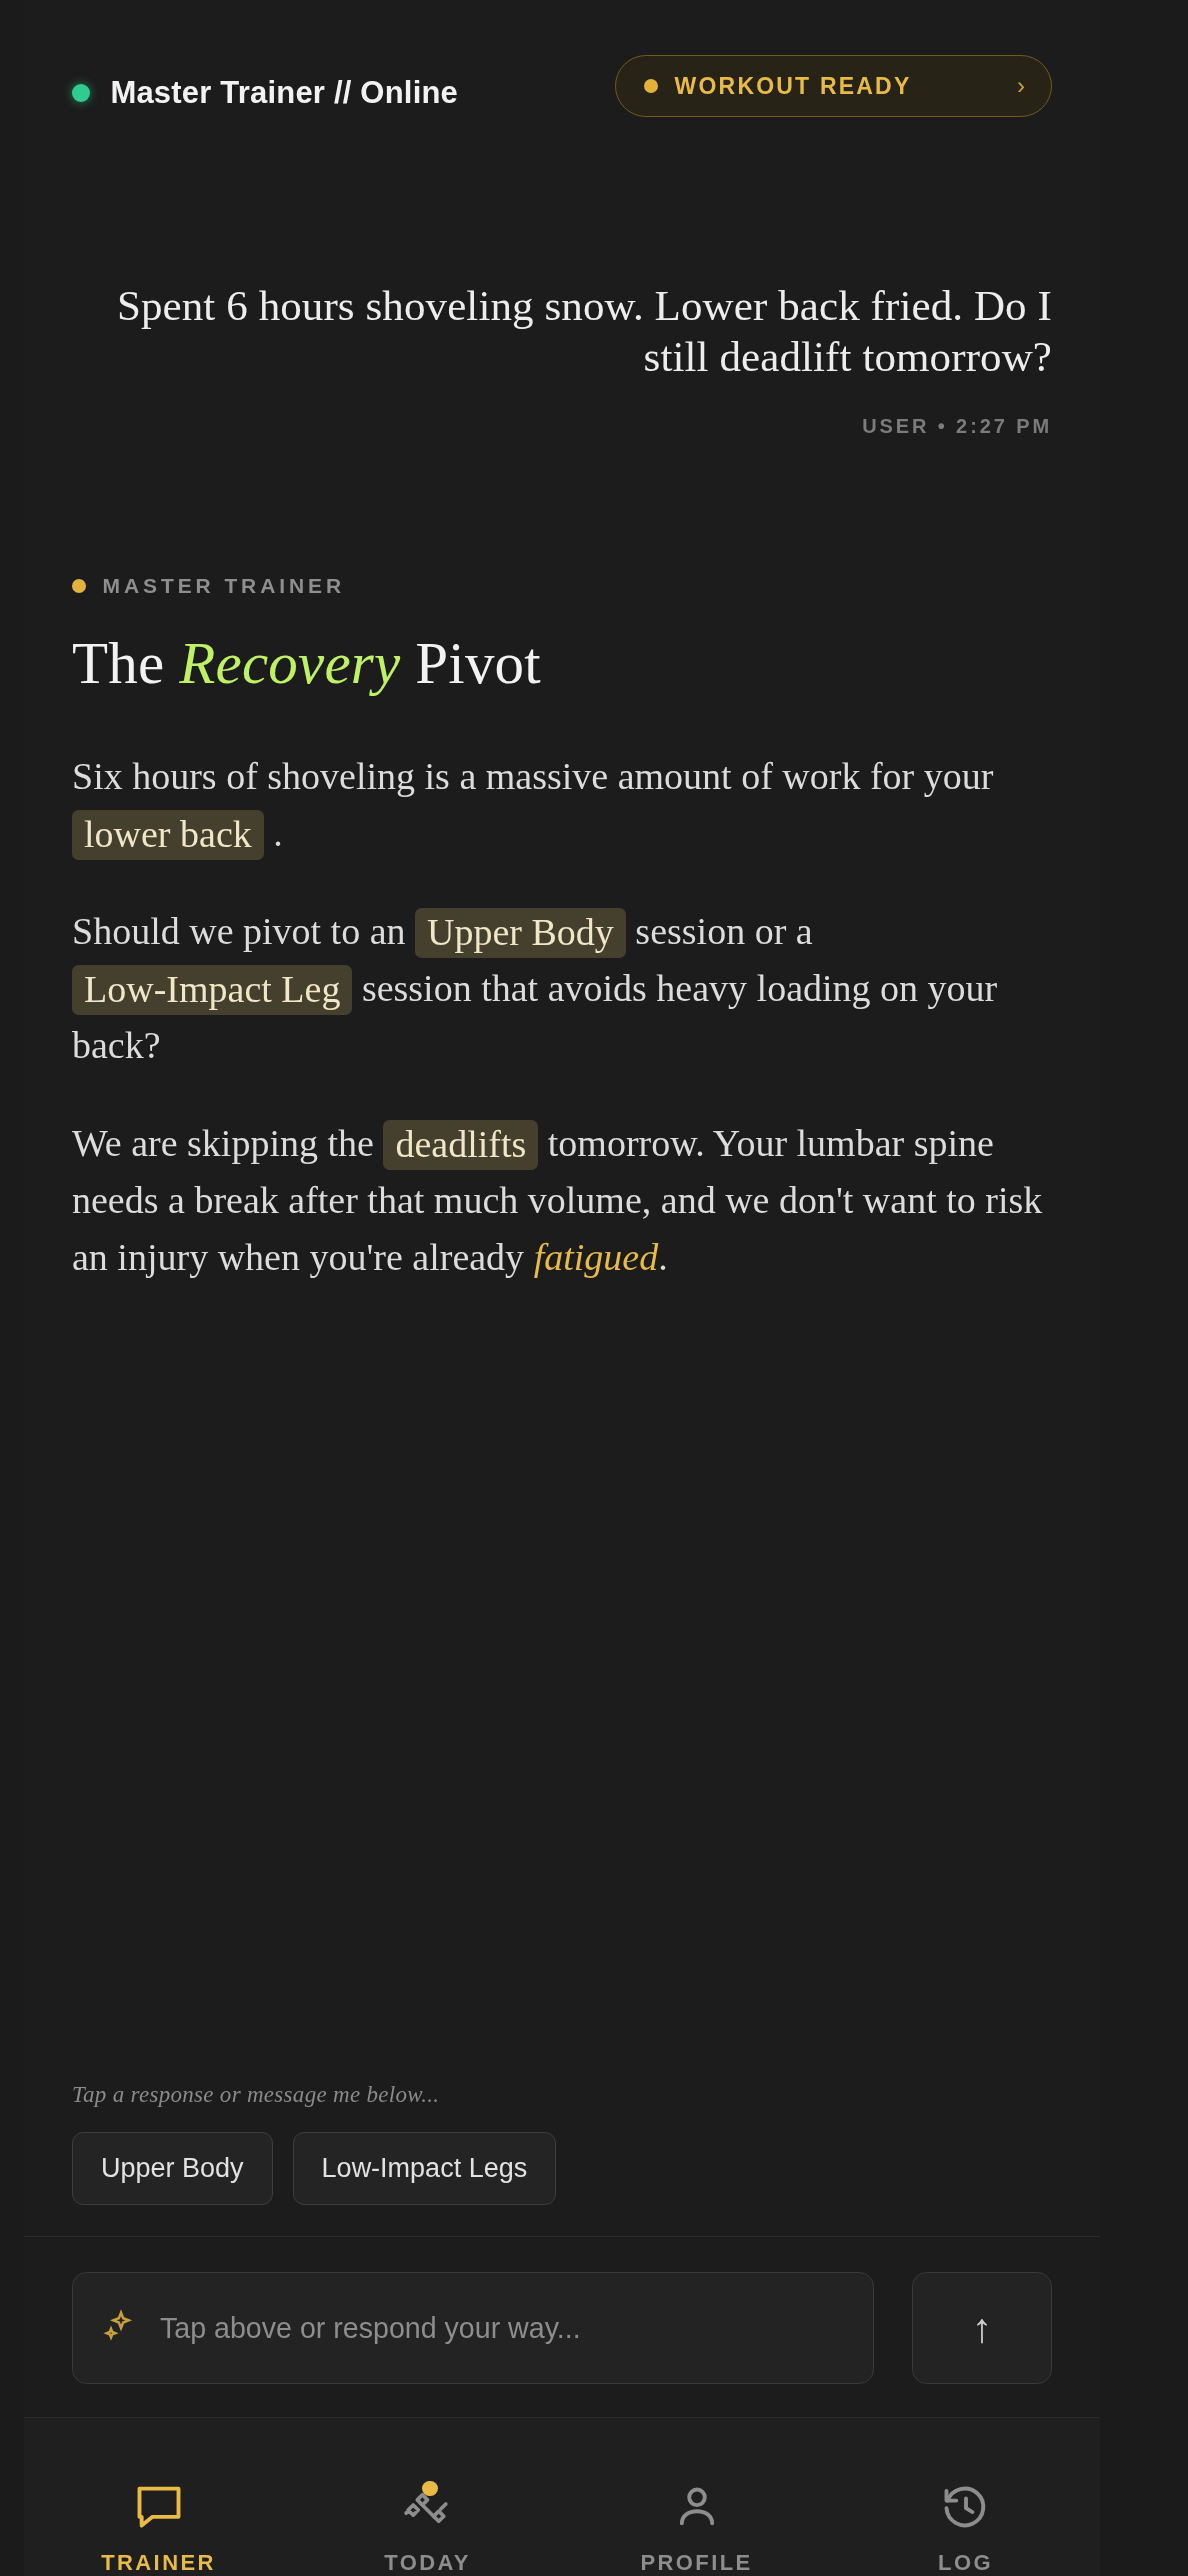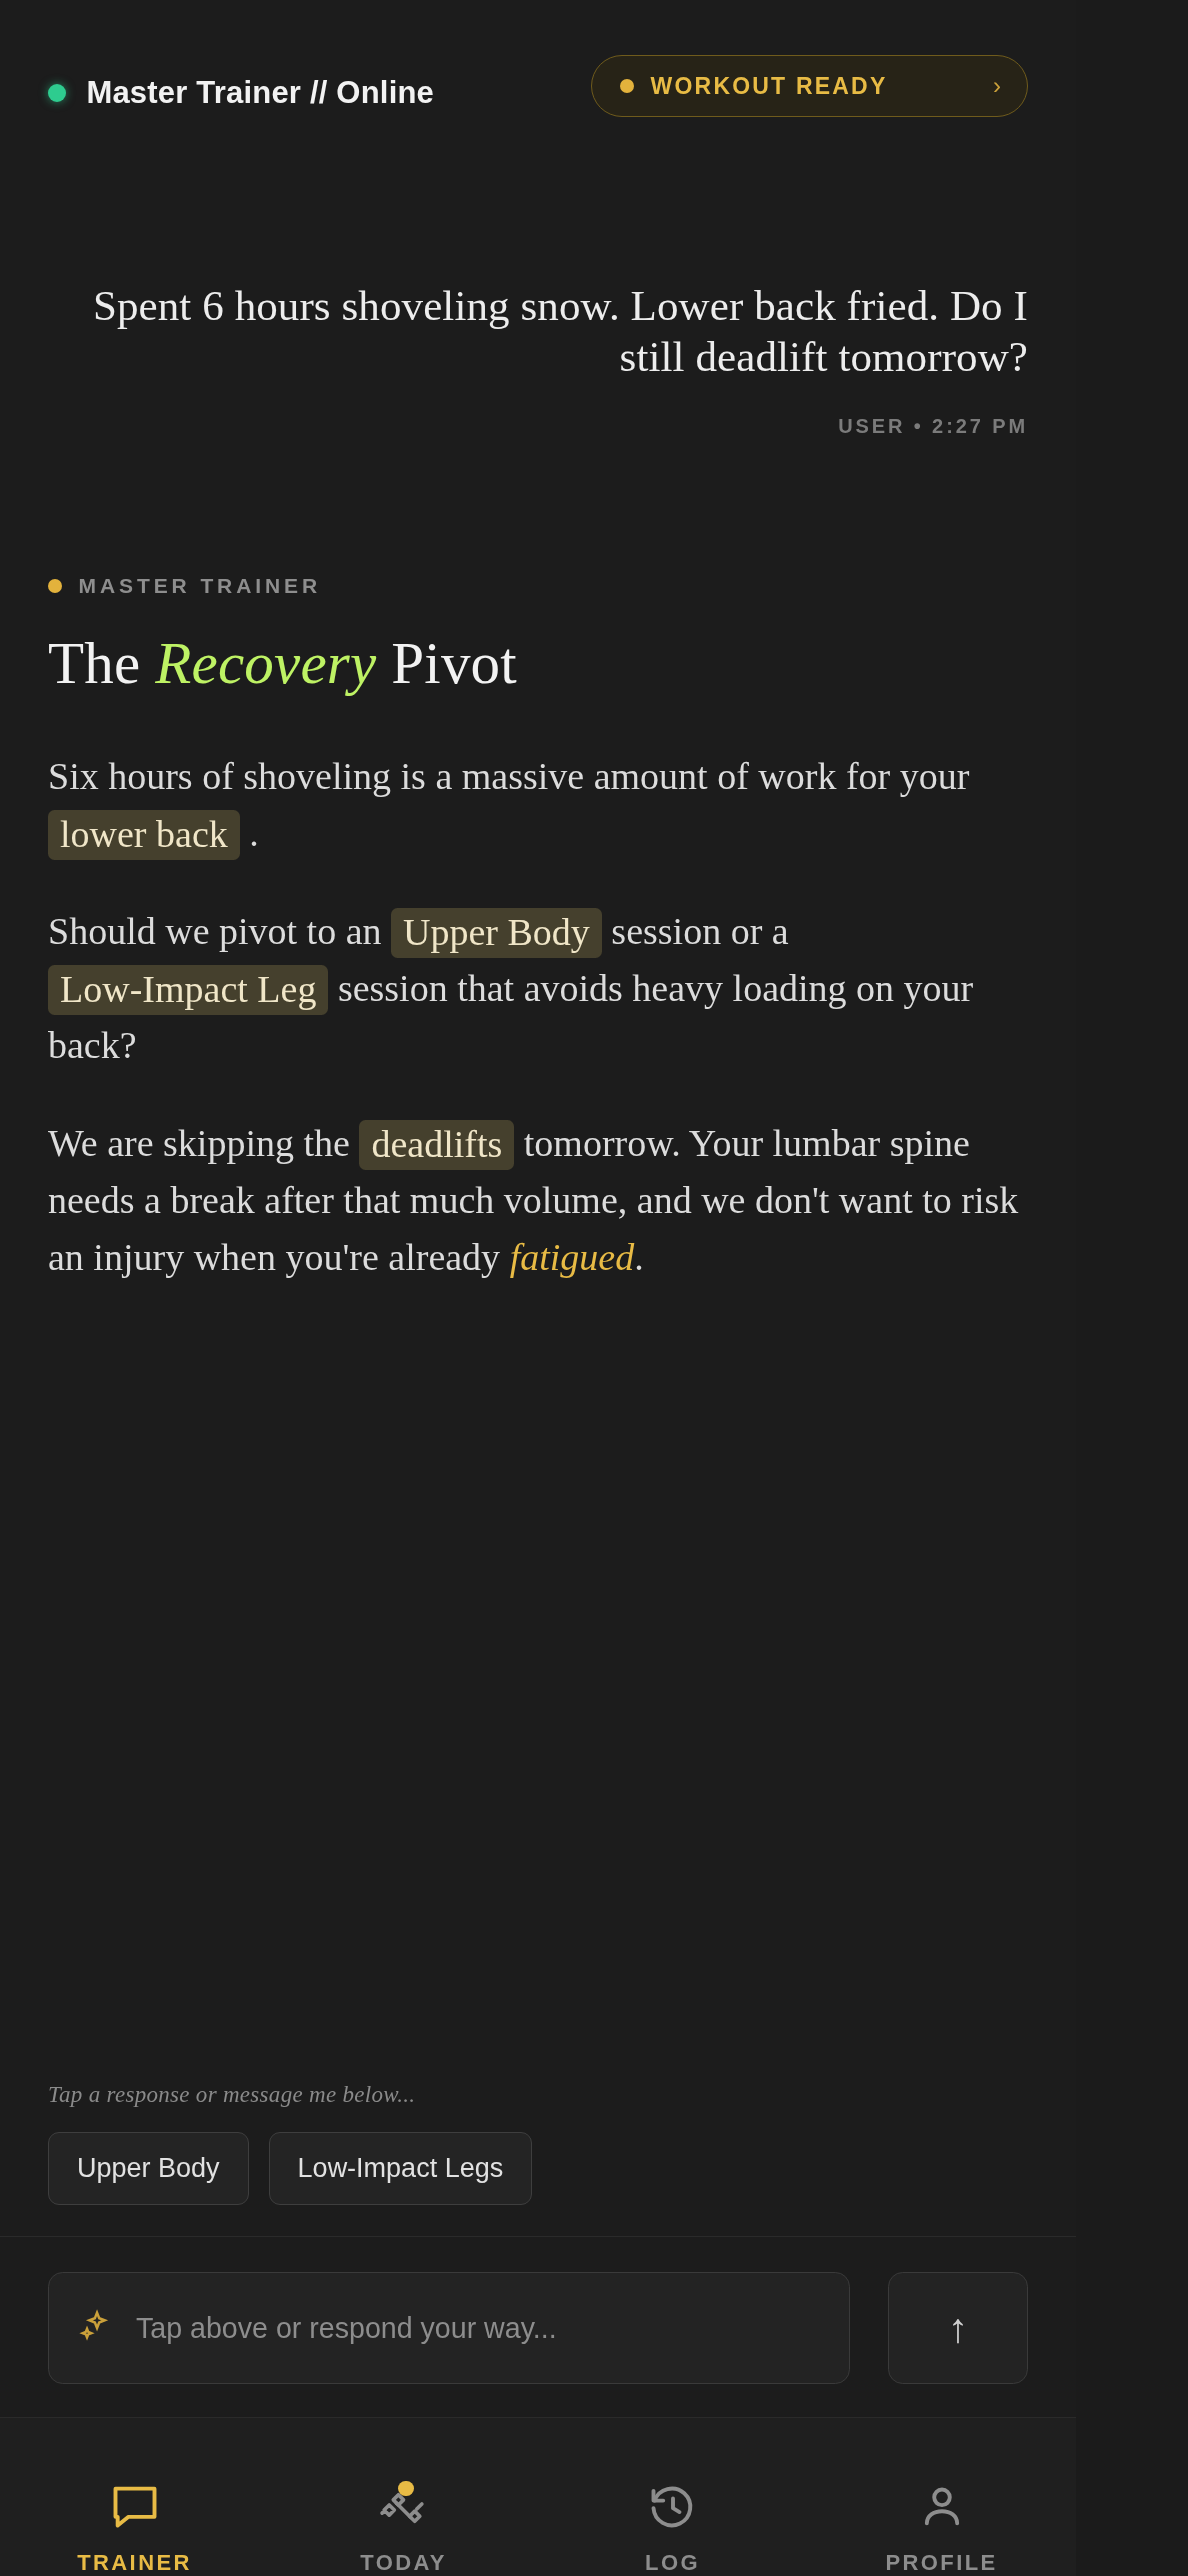--- a/index.html
+++ b/index.html
@@ -11,20 +11,21 @@
     -webkit-font-smoothing: antialiased;
   }
   .screen {
     position: relative;
     width: 1076px;
     height: 2576px;
     background: #1c1c1c;
     display: flex;
     flex-direction: column;
     overflow: hidden;
+    margin-left: 24px;
   }
 
   
   .header {
     flex: 0 0 auto;
     height: 184px;
     padding: 55px 48px 0 48px;
     display: flex;
     align-items: flex-start;
     justify-content: space-between;
@@ -347,34 +348,34 @@
           <path d="M16 16l2.5-2.5L21 16l-2.5 2.5z"></path>
           <path d="M19.5 12.5L22 10"></path>
         </svg>
       </span>
       <span class="badge-dot"></span>
       <span class="label">TODAY</span>
     </div>
 
     <div class="tab">
       <span>
+        <svg width="52" height="48" viewBox="0 0 24 22" fill="none" stroke="#8d8d8d" stroke-width="1.8" stroke-linecap="round">
+          <circle cx="12" cy="7" r="3.6"></circle>
+          <path d="M5 19c0-3.6 3.2-5.6 7-5.6s7 2 7 5.6"></path>
+        </svg>
+      </span>
+      <span class="label">PROFILE</span>
+    </div>
+
+    <div class="tab">
+      <span>
         <svg width="52" height="48" viewBox="0 0 24 22" fill="none" stroke="#8d8d8d" stroke-width="1.8" stroke-linecap="round" stroke-linejoin="round">
           <path d="M3.5 8.5A8.5 8.5 0 1 1 3 12"></path>
           <path d="M3 4v4.5h4.5"></path>
           <path d="M12 7.5V12l3 1.8"></path>
         </svg>
       </span>
       <span class="label">LOG</span>
     </div>
 
-    <div class="tab">
-      <span>
-        <svg width="52" height="48" viewBox="0 0 24 22" fill="none" stroke="#8d8d8d" stroke-width="1.8" stroke-linecap="round">
-          <circle cx="12" cy="7" r="3.6"></circle>
-          <path d="M5 19c0-3.6 3.2-5.6 7-5.6s7 2 7 5.6"></path>
-        </svg>
-      </span>
-      <span class="label">PROFILE</span>
-    </div>
-
   </div>
 </div>
 
 
 </body></html>

